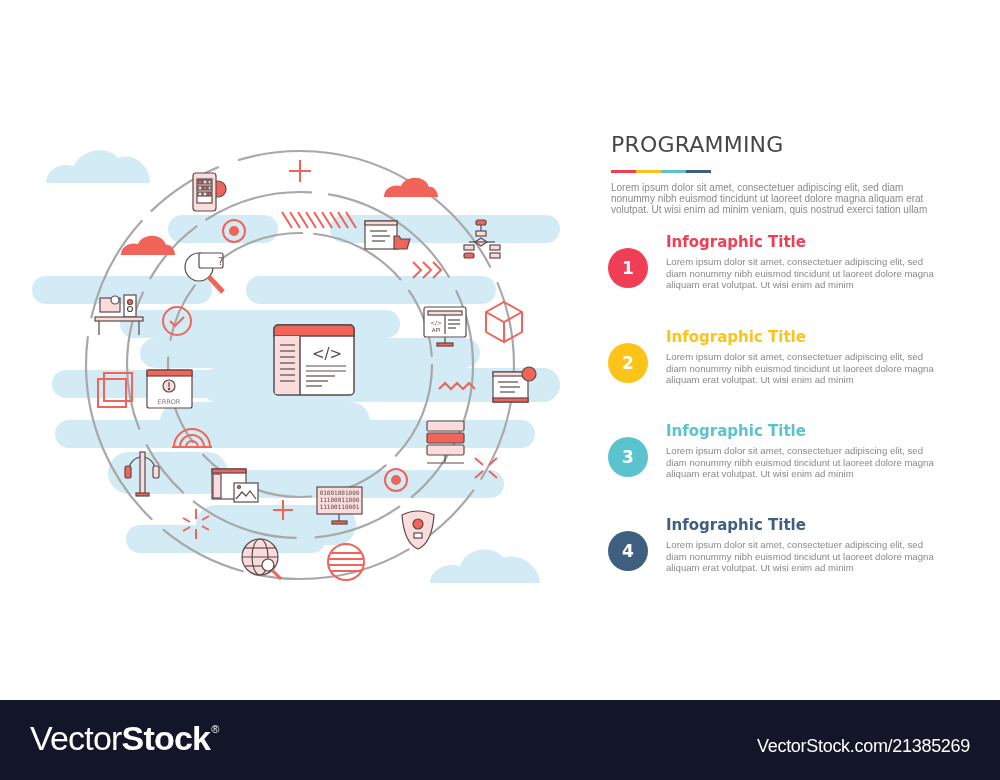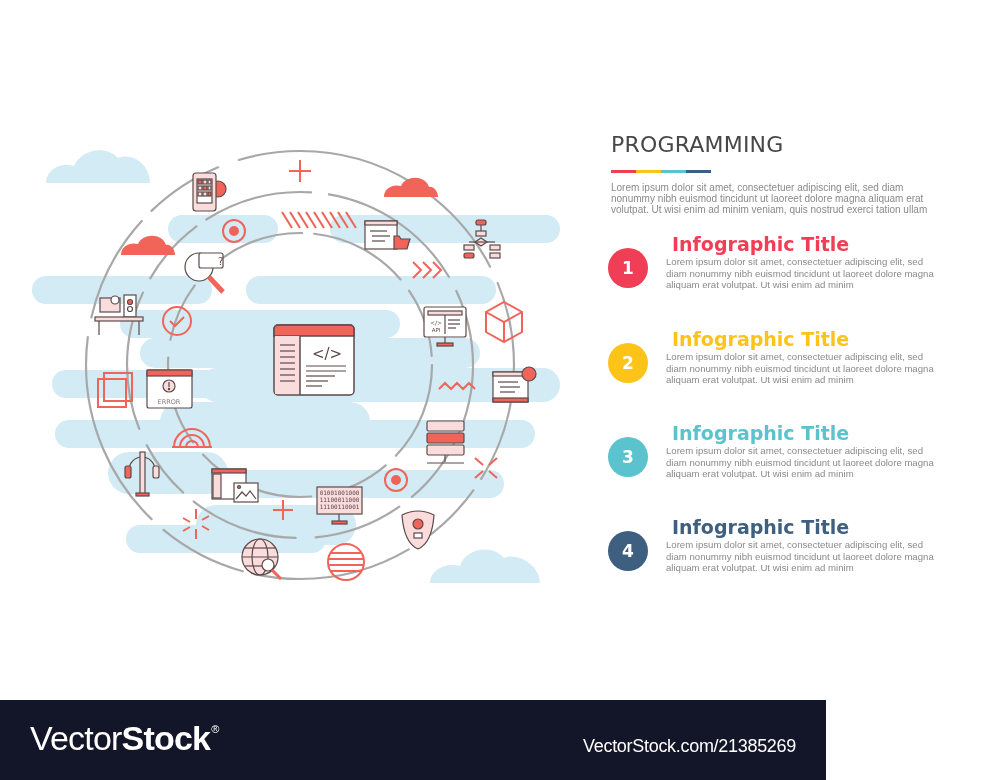--- a/index.html
+++ b/index.html
@@ -19,29 +19,29 @@
       position: absolute; left: 611px; top: 182px; width: 320px;
       font-family: "Liberation Sans", sans-serif; font-size: 10px; line-height: 11px; color: #8a8a8a;
     }
     .item { position: absolute; left: 608px; width: 330px; height: 70px; }
     .item .num {
       position: absolute; left: 0; top: 15px; width: 40px; height: 40px; border-radius: 50%;
       color: #fff; font-family: "DejaVu Sans", sans-serif; font-weight: bold; font-size: 17px;
       display: flex; align-items: center; justify-content: center;
     }
     .item .title {
-      position: absolute; left: 64px; top: 0px;
-      font-family: "DejaVu Sans", sans-serif; font-weight: bold; font-size: 19px; white-space: nowrap;
+      position: absolute; left: 58px; top: 0px;
+      font-family: "DejaVu Sans", sans-serif; font-weight: bold; font-size: 15px; white-space: nowrap;
     }
     .item .desc {
       position: absolute; left: 58px; top: 23px; width: 270px;
       font-family: "Liberation Sans", sans-serif; font-size: 9.6px; line-height: 11.5px; color: #8a8a8a;
     }
 
-    .footer { position: absolute; left: 0; top: 700px; width: 826px; height: 80px; background: #131528; }
+    .footer { position: absolute; left: 0; top: 700px; width: 1000px; height: 80px; background: #131528; }
     .footer .logo {
       position: absolute; left: 30px; top: 19px; color: #fff;
       font-family: "Liberation Sans", sans-serif; font-size: 34px; letter-spacing: -0.8px;
     }
     .footer .logo .light { font-weight: normal; }
     .footer .logo .bold { font-weight: bold; }
     .footer .logo sup { font-size: 11px; vertical-align: top; position: relative; top: 4px; margin-left: 1px; }
     .footer .ref {
       position: absolute; right: 30px; top: 36px; color: #fff;
       font-family: "Liberation Sans", sans-serif; font-size: 18px; letter-spacing: -0.3px;

